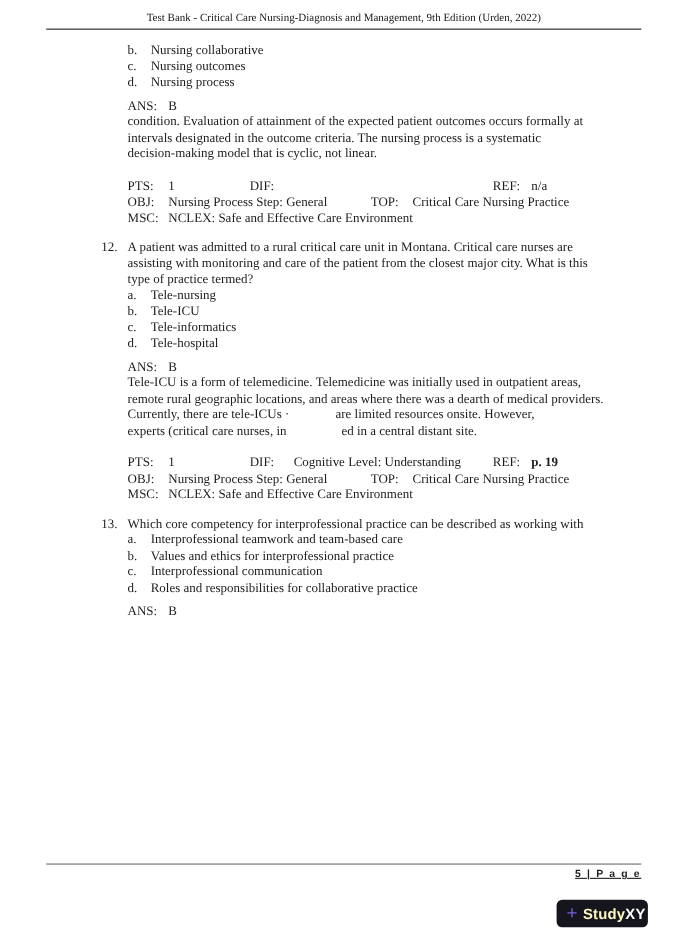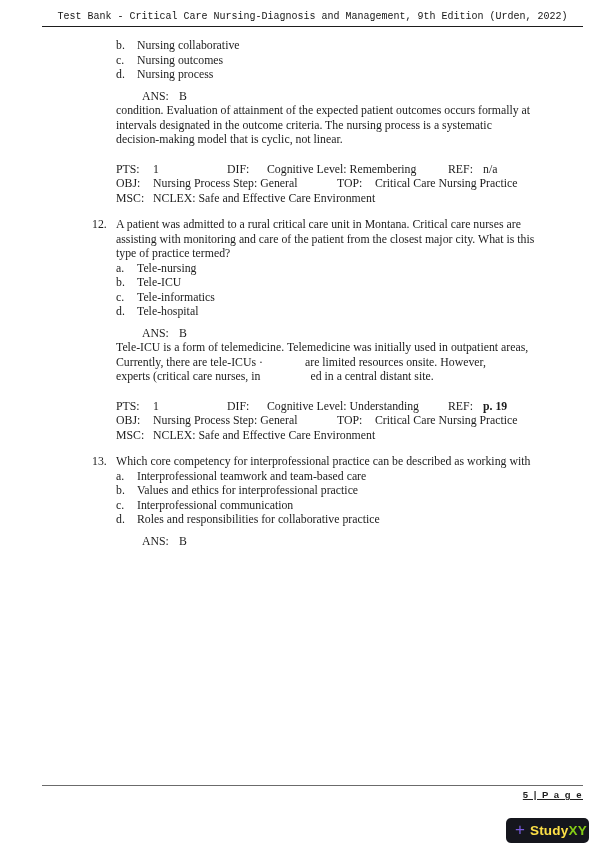--- a/index.html
+++ b/index.html
@@ -3,35 +3,35 @@
 <meta charset="utf-8">
 <style>
   html,body { margin:0; padding:0; background:#ffffff; }
   .page {
     position:relative; width:612px; height:865px; background:#ffffff;
     font-family:"Liberation Serif","DejaVu Serif",serif;
     font-size:11.8px; line-height:14.5px; color:#1c1c1c; overflow:hidden;
   }
   .header {
     position:absolute; top:11px; left:42px; width:541px;
-    text-align:center; font-family:Liberation Mono, monospace;
+    text-align:center; font-family:Liberation Serif, serif;
     font-size:10px; line-height:12px; color:#161616;
     padding-bottom:3px; border-bottom:1.7px solid #1d1d1d; white-space:nowrap;
   }
   .content { position:absolute; top:38px; left:116px; width:470px; }
   .block { position:relative; margin-top:12px; }
   .block.first { margin-top:0; }
   .qnum { position:absolute; left:-24px; top:0; }
   .line { white-space:nowrap; height:14.5px; }
   .opt { display:flex; height:14.5px; }
   .opt-letter { width:21px; flex:none; }
   .opt-text { white-space:nowrap; }
   .tabrow { position:relative; height:14.5px; }
   .tabseg { position:absolute; top:0; white-space:nowrap; }
-  .ans-block { margin-top:7px;margin-left:26px; }
+  .ans-block { margin-top:7px; }
   .meta-block { margin-top:15px; }
   .gap { display:inline-block; height:1px; }
   .footer {
     position:absolute; left:42px; top:785px; width:541px;
     border-top:1.5px solid #6b6b6b;
     font-family:"Liberation Sans","DejaVu Sans",sans-serif;
   }
   .pagenum {
     text-align:right; font-size:9.5px; letter-spacing:1.5px;
     padding-top:2px; color:#1f1f1f; font-weight:600;text-decoration:underline;
@@ -72,21 +72,20 @@
           </div>
         </div>
         <div class="line">condition. Evaluation of attainment of the expected patient outcomes occurs formally at</div>
         <div class="line">intervals designated in the outcome criteria. The nursing process is a systematic</div>
         <div class="line">decision-making model that is cyclic, not linear.</div>
         <div class="meta-block">
           <div class="tabrow">
             <span class="tabseg" style="left: 0px;">PTS:</span>
             <span class="tabseg" style="left: 37px;">1</span>
             <span class="tabseg" style="left: 111px;">DIF:</span>
-            <span class="tabseg" style="left: 151px;">Cognitive Level: Remembering</span>
             <span class="tabseg" style="left: 332px;">REF:</span>
             <span class="tabseg" style="left: 367px;">n/a</span>
           </div>
           <div class="tabrow">
             <span class="tabseg" style="left: 0px;">OBJ:</span>
             <span class="tabseg" style="left: 37px;">Nursing Process Step: General</span>
             <span class="tabseg" style="left: 221px;">TOP:</span>
             <span class="tabseg" style="left: 259px;">Critical Care Nursing Practice</span>
           </div>
           <div class="tabrow">
@@ -116,20 +115,21 @@
           <span class="opt-letter">d.</span>
           <span class="opt-text">Tele-hospital</span>
         </div>
         <div class="ans-block">
           <div class="tabrow">
             <span class="tabseg" style="left: 0px;">ANS:</span>
             <span class="tabseg" style="left: 37px;">B</span>
           </div>
         </div>
         <div class="line">Tele-ICU is a form of telemedicine. Telemedicine was initially used in outpatient areas,</div>
+        <div class="line">remote rural geographic locations, and areas where there was a dearth of medical providers.</div>
         <div class="line">Currently, there are tele-ICUs ·<span class="gap" style="width: 42px;"></span>are limited resources onsite. However,</div>
         <div class="line">experts (critical care nurses, in<span class="gap" style="width: 50px;"></span>ed in a central distant site.</div>
         <div class="meta-block">
           <div class="tabrow">
             <span class="tabseg" style="left: 0px;">PTS:</span>
             <span class="tabseg" style="left: 37px;">1</span>
             <span class="tabseg" style="left: 111px;">DIF:</span>
             <span class="tabseg" style="left: 151px;">Cognitive Level: Understanding</span>
             <span class="tabseg" style="left: 332px;">REF:</span>
             <span class="tabseg" style="left: 367px; font-weight: bold;">p. 19</span>
@@ -174,17 +174,17 @@
       </div>
     </div>
 
   <div class="footer">
     <div class="pagenum">5 | P a g e</div>
   </div>
 
   <div class="brand" id="brand-badge" style="background: rgb(21, 22, 29);">
     <span class="brand-plus" id="brand-plus" style="color: rgb(122, 92, 224);">+</span>
     <span class="brand-name">
-      <span id="brand-a" style="color: #fde047;">Study</span><span id="brand-b" style="color: #84cc16;">XY</span>
+      <span id="brand-a" style="color: #fef9c3;">Study</span><span id="brand-b" style="color: #ffffff;">XY</span>
     </span>
   </div>
 
 </div>
 
 </body></html>

